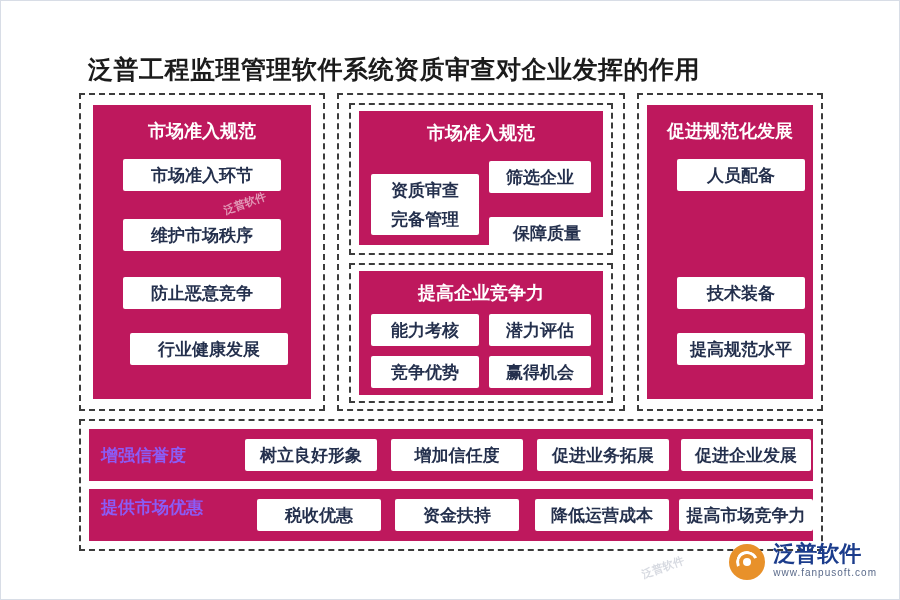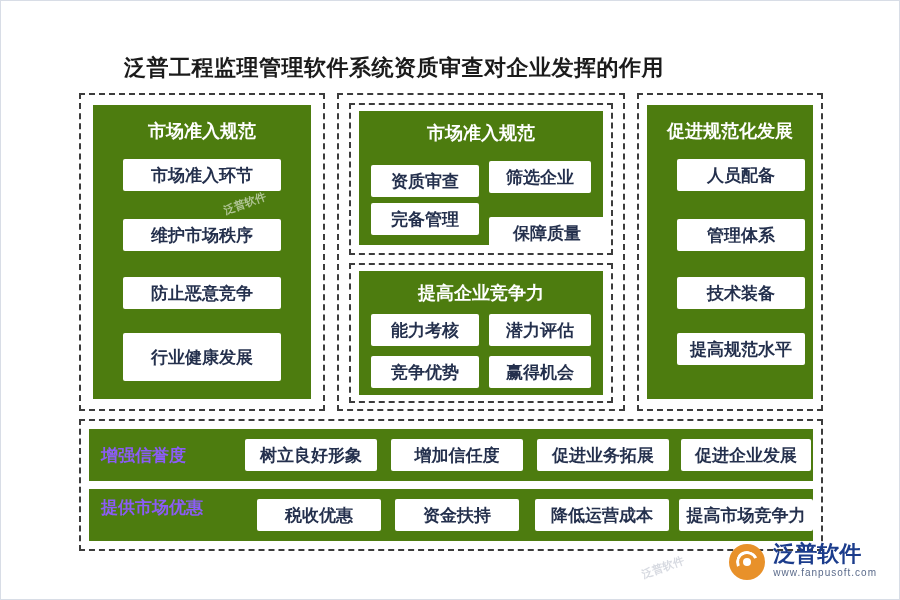--- a/index.html
+++ b/index.html
@@ -22,36 +22,36 @@
     border: 1px solid #d8dde6;
     background: #ffffff;
   }
   
   .title {
     position: absolute;
     top: 52px;
     left: 0;
     width: 786px;
     text-align: center;
-    font-size: 22px;
+    font-size: 25px;
     font-weight: bold;
     color: #1b1b1b;
     letter-spacing: 0.5px;
   }
   
   .dashed {
     position: absolute;
     border: 2px dashed #3c3c3c;
     box-sizing: border-box;
     background: transparent;
   }
   
   .panel {
     position: absolute;
-    background: #4d7c0f;
+    background: #be185d;
     box-sizing: border-box;
   }
   .panel-title {
     color: #ffffff;
     font-weight: bold;
     font-size: 18px;
     text-align: center;
   }
   .chip {
     position: absolute;
@@ -141,48 +141,47 @@
 
   <div class="title">泛普工程监理管理软件系统资质审查对企业发挥的作用</div>
 
   <div class="dashed" style="left:78px; top:92px; width:246px; height:318px;"></div>
   <div class="panel" style="left:92px; top:104px; width:218px; height:294px;">
     <div class="panel-title" style="margin-top:14px;">市场准入规范</div>
   </div>
   <div class="chip" style="left:122px; top:158px; width:158px; height:32px;">市场准入环节</div>
   <div class="chip" style="left:122px; top:218px; width:158px; height:32px;">维护市场秩序</div>
   <div class="chip" style="left:122px; top:276px; width:158px; height:32px;">防止恶意竞争</div>
-  <div class="chip" style="left:122px; top:332px; width:158px; height:48px;">行业健康发展</div>
+  <div class="chip" style="left:129px; top:332px; width:158px; height:32px;">行业健康发展</div>
 
   <div class="dashed" style="left:336px; top:92px; width:288px; height:318px;"></div>
 
   <div class="dashed" style="left:348px; top:102px; width:264px; height:152px;"></div>
   <div class="panel" style="left:358px; top:110px; width:244px; height:134px;">
     <div class="panel-title" style="margin-top:10px;">市场准入规范</div>
   </div>
-  <div class="chip" style="left:370px; top:164px; width:108px; height:32px;">资质审查</div>
+  <div class="chip" style="left:370px; top:173px; width:108px; height:32px;">资质审查</div>
   <div class="chip" style="left:488px; top:160px; width:102px; height:32px;">筛选企业</div>
   <div class="chip" style="left:370px; top:202px; width:108px; height:32px;">完备管理</div>
   <div class="chip" style="left:488px; top:216px; width:116px; height:32px;">保障质量</div>
 
   <div class="dashed" style="left:348px; top:262px; width:264px; height:140px;"></div>
   <div class="panel" style="left:358px; top:270px; width:244px; height:124px;">
     <div class="panel-title" style="margin-top:10px;">提高企业竞争力</div>
   </div>
   <div class="chip" style="left:370px; top:313px; width:108px; height:32px;">能力考核</div>
   <div class="chip" style="left:488px; top:313px; width:102px; height:32px;">潜力评估</div>
   <div class="chip" style="left:370px; top:355px; width:108px; height:32px;">竞争优势</div>
   <div class="chip" style="left:488px; top:355px; width:102px; height:32px;">赢得机会</div>
 
   <div class="dashed" style="left:636px; top:92px; width:186px; height:318px;"></div>
   <div class="panel" style="left:646px; top:104px; width:166px; height:294px;">
     <div class="panel-title" style="margin-top:14px;">促进规范化发展</div>
   </div>
   <div class="chip" style="left:676px; top:158px; width:128px; height:32px;">人员配备</div>
-  <div class="chip" style="left:676px; top:218px; width:128px; height:32px;">管理体系</div>
   <div class="chip" style="left:676px; top:276px; width:128px; height:32px;">技术装备</div>
   <div class="chip" style="left:676px; top:332px; width:128px; height:32px;">提高规范水平</div>
 
   <div class="dashed" style="left:78px; top:418px; width:744px; height:132px;"></div>
 
   <div class="panel" style="left:88px; top:428px; width:724px; height:52px;"></div>
   <div class="rowlabel" style="left:100px; top:428px; height:52px; width:140px;">增强信誉度</div>
   <div class="chip" style="left:244px; top:438px; width:132px; height:32px;">树立良好形象</div>
   <div class="chip" style="left:390px; top:438px; width:132px; height:32px;">增加信任度</div>
   <div class="chip" style="left:536px; top:438px; width:132px; height:32px;">促进业务拓展</div>

